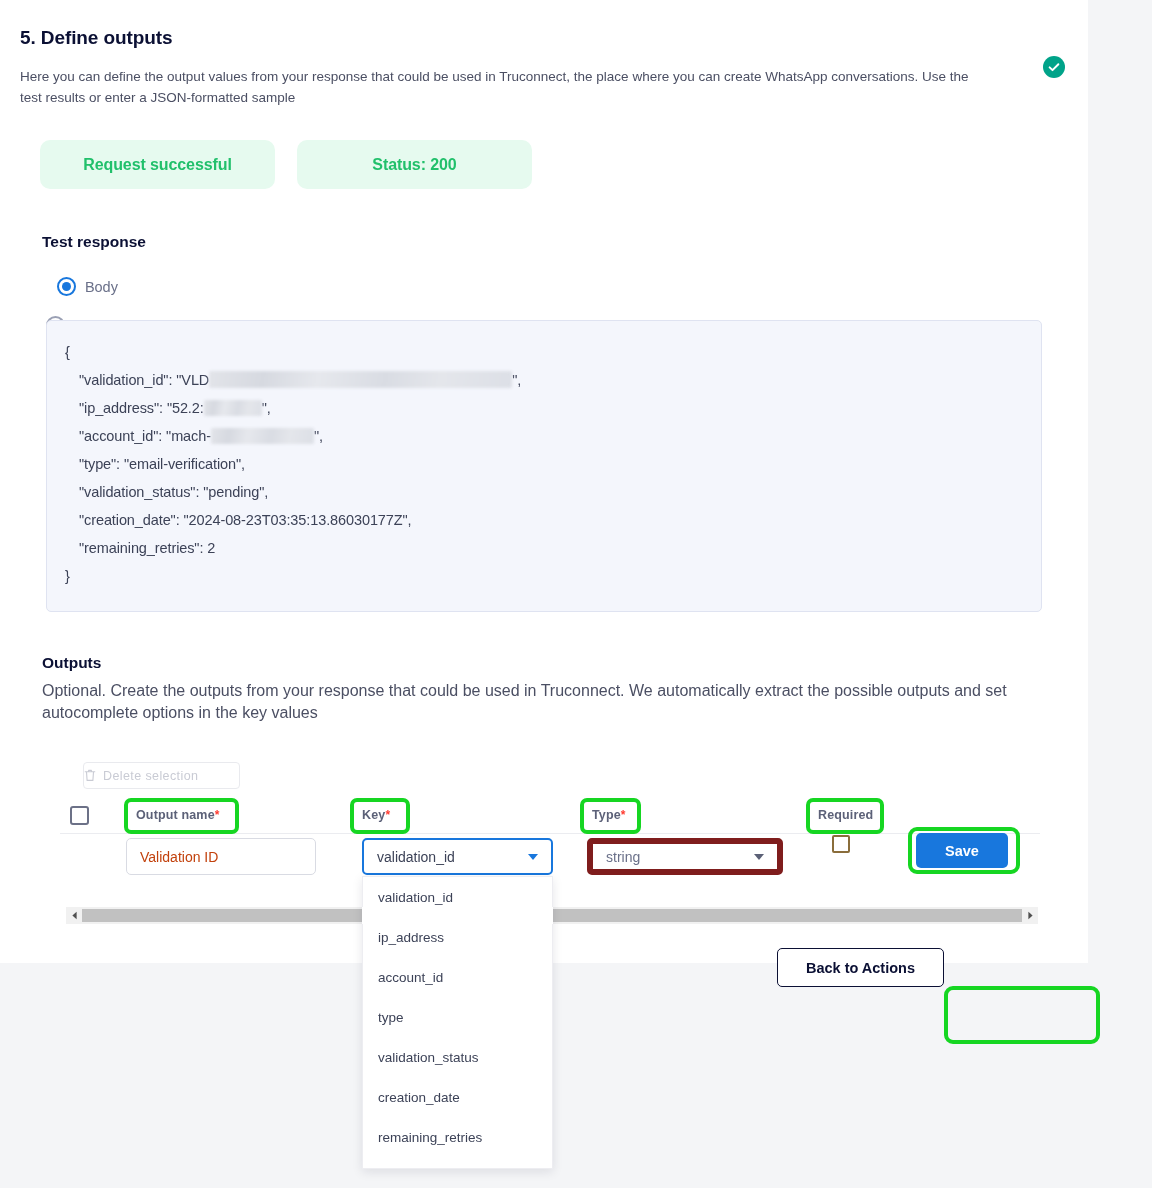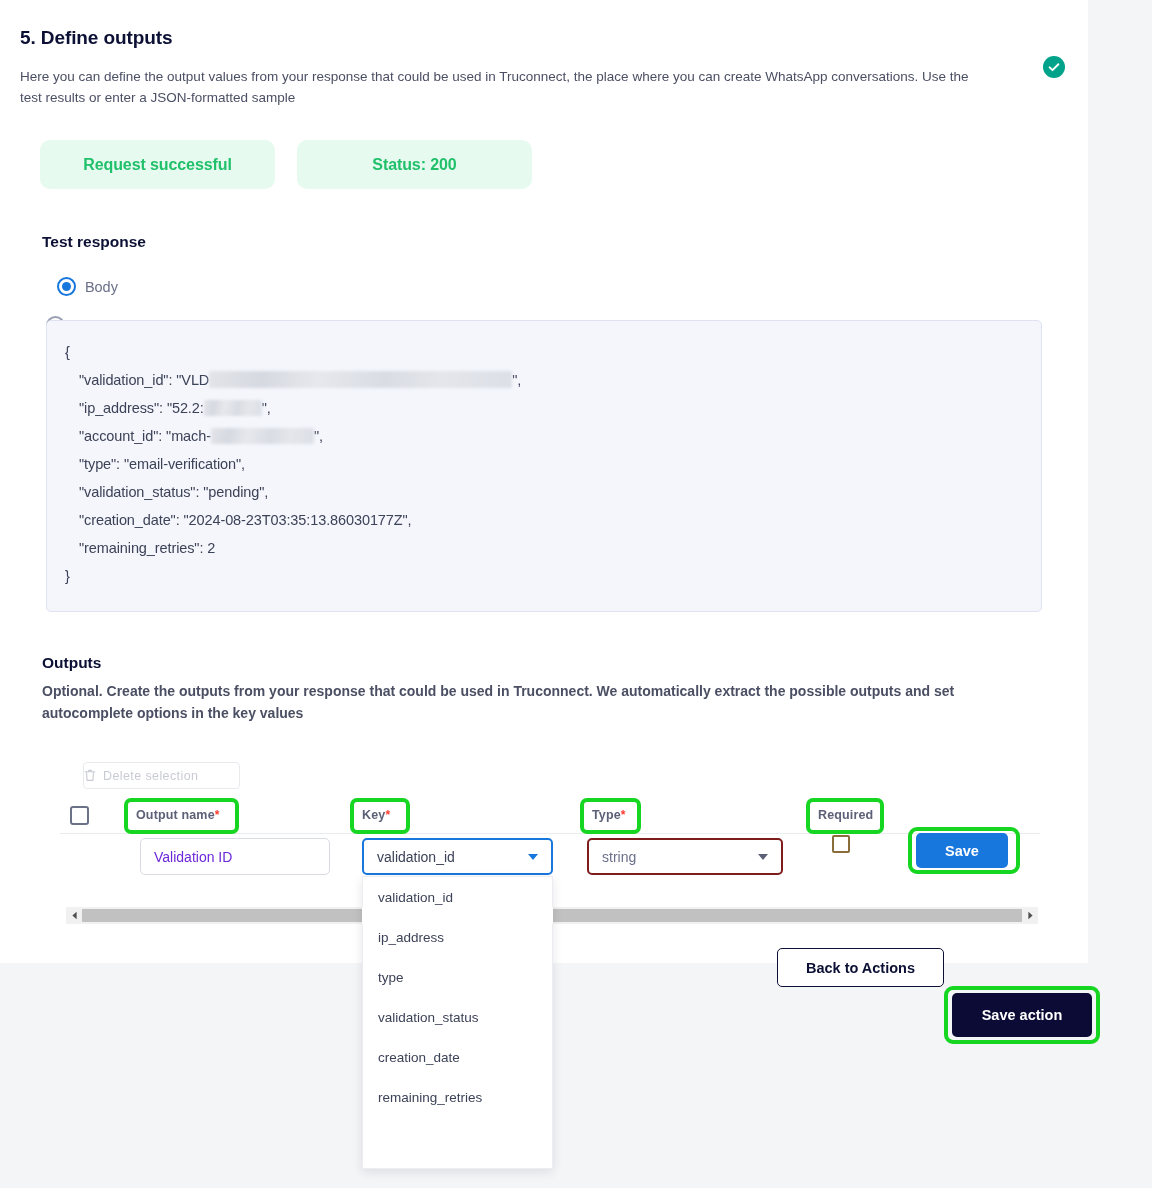--- a/index.html
+++ b/index.html
@@ -95,21 +95,21 @@
     filter: blur(1.6px);
   }
   .r-validation { width: 303px; height: 17px; }
   .r-ip { width: 58px; height: 16px; }
   .r-account { width: 103px; height: 16px; }
 
   
   .h-outputs { left: 42px; top: 654px; }
   .outputs-desc {
     position: absolute; left: 42px; top: 680px;
-    width: 1000px; font-size: 14px; line-height: 22px; color: #4b4f63; font-weight: bold;
+    width: 1000px; font-size: 16px; line-height: 22px; color: #4b4f63;
   }
 
   
   .del-btn {
     position: absolute; left: 83px; top: 762px;
     width: 157px; height: 27px;
     border: 1px solid #e9eaee; border-radius: 4px; background: #fff;
     display: flex; align-items: center; gap: 7px; 
     font-size: 12.5px; color: #c9cbd4; letter-spacing: .4px;
   }
@@ -137,27 +137,27 @@
     position: absolute; left: 832px; top: 835px;
     width: 18px; height: 18px; border: 2px solid #8a6d3b; border-radius: 2px; background: #fff;
   }
 
   .inp {
     position: absolute; top: 838px; height: 37px;
     border-radius: 5px; background: #fff;
     display: flex; align-items: center; padding: 0 13px;
     font-size: 14px;
   }
-  .inp-name { left: 140px; width: 190px; border: 1px solid #d9dbe3; color: #6d28d9; }
+  .inp-name { left: 126px; width: 190px; border: 1px solid #d9dbe3; color: #c2410c; }
   .inp-key  {
     left: 362px; width: 191px; border: 2px solid #1877dd; color: #3c4257;
     justify-content: space-between;
   }
   .inp-type {
-    left: 587px; width: 196px; border: 2px solid #7f1d1d; color: #6a7089;
+    left: 587px; width: 196px; border: 6px solid #7f1d1d; color: #6a7089;
     justify-content: space-between;
   }
   .caret { width: 0; height: 0; border-left: 5px solid transparent; border-right: 5px solid transparent; }
   .caret-blue { border-top: 6px solid #1877dd; }
   .caret-grey { border-top: 6px solid #5b6076; }
 
   .save-btn {
     position: absolute; left: 916px; top: 833px;
     width: 92px; height: 35px; border-radius: 5px; background: #1877dd;
     display: flex; align-items: center; justify-content: center;
@@ -312,28 +312,28 @@
       <svg viewBox="0 0 7 9">
           <path d="M1.4 .7 5.6 4.5 1.4 8.3Z" fill="#505050"></path>
         </svg>
     </div>
   </div>
   <div class="hscroll-mask"></div>
 
   <div class="dd-menu">
     <div class="dd-item">validation_id</div>
     <div class="dd-item">ip_address</div>
+    <div class="dd-item">account_id</div>
     <div class="dd-item">type</div>
     <div class="dd-item">validation_status</div>
     <div class="dd-item">creation_date</div>
     <div class="dd-item">remaining_retries</div>
   </div>
 
   <div class="btn-back">Back to Actions</div>
-  <div class="btn-saveaction">Save action</div>
 
   <div class="ring ring-output"></div>
   <div class="ring ring-key"></div>
   <div class="ring ring-type"></div>
   <div class="ring ring-req"></div>
   <div class="ring ring-save"></div>
   <div class="ring ring-action"></div>
 
 </div>
 

